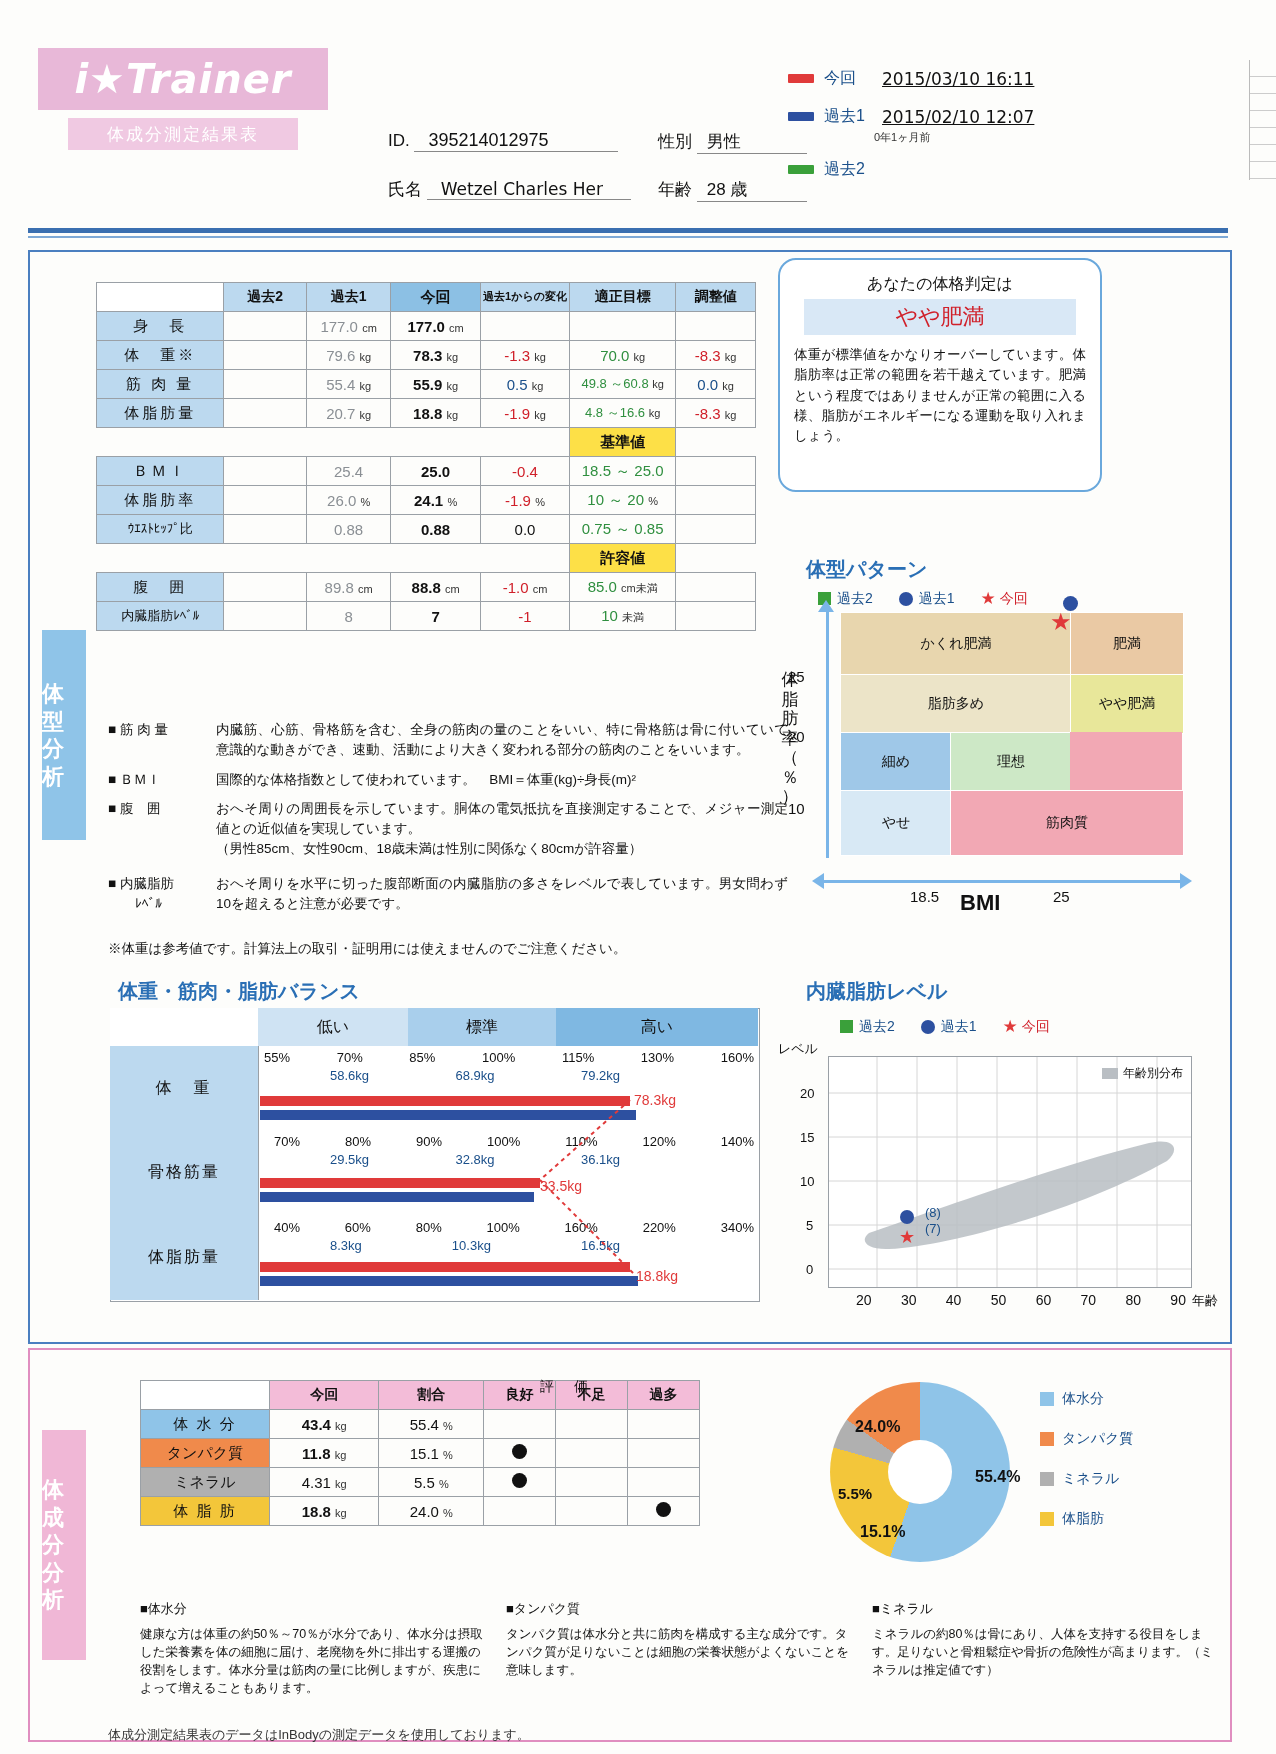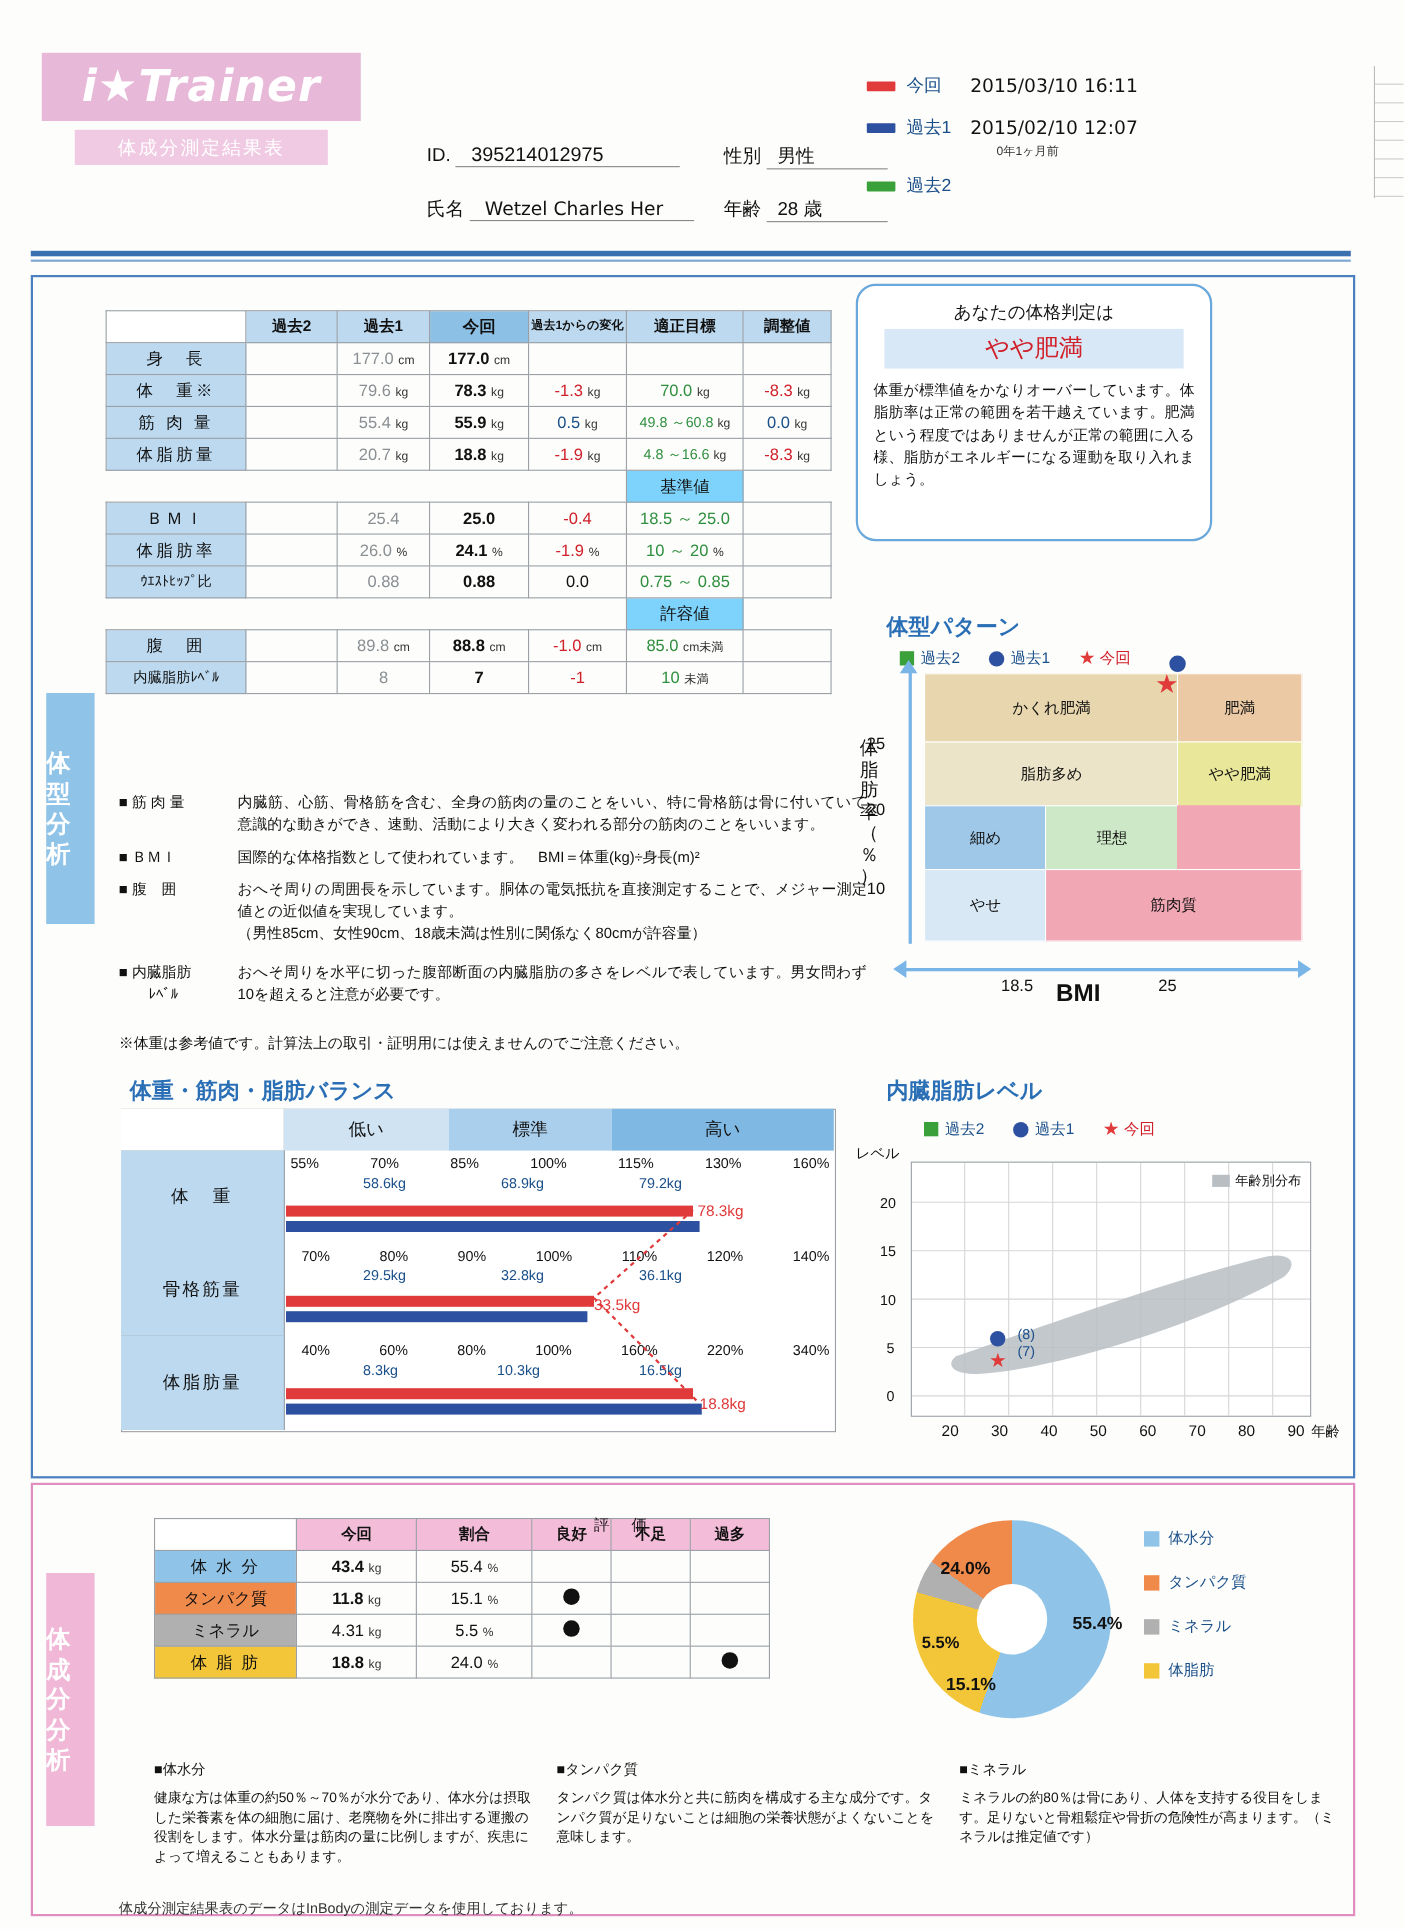--- a/index.html
+++ b/index.html
@@ -16,22 +16,22 @@
   .namerow{position:absolute;left:360px;top:140px;font-size:17px;}
   .nameval{display:inline-block;min-width:190px;border-bottom:1px solid #888;padding-left:14px;font-size:17px;font-family:"DejaVu Sans",sans-serif;}
   .sexrow{position:absolute;left:630px;top:92px;font-size:17px;}
   .sexval{display:inline-block;min-width:100px;border-bottom:1px solid #888;padding-left:10px;}
   .agerow{position:absolute;left:630px;top:140px;font-size:17px;}
   .ageval{display:inline-block;min-width:100px;border-bottom:1px solid #888;padding-left:10px;}
   .legend-top{position:absolute;left:760px;top:30px;font-size:16px;}
   .lt-row{display:flex;align-items:center;margin-bottom:17px;}
   .sw{width:26px;height:9px;margin-right:10px;border-radius:1px;}
   .lt-name{width:58px;color:#1a4f8a;font-size:16px;}
-  .lt-date{font-size:17px;color:#111;font-family:"DejaVu Sans",sans-serif;}
-  .lt-sub{font-size:11px;color:#333;margin-left:118px;margin-top:-14px;}
+  .lt-date{font-size:17px;color:#111;font-family:"DejaVu Sans",sans-serif;text-decoration:underline;}
+  .lt-sub{font-size:11px;color:#333;margin-left:86px;margin-top:-14px;}
   .hdr-rule{position:absolute;left:28px;top:228px;width:1200px;height:5px;background:#3a6fb0;}
   .hdr-rule2{position:absolute;left:28px;top:236px;width:1200px;height:2px;background:#7ea9d6;}
 
   
   .vtab{position:absolute;width:44px;display:flex;flex-direction:column;align-items:center;justify-content:center;color:#fff;font-size:22px;letter-spacing:4px;line-height:1.25;font-weight:bold;}
   .vtab1{left:42px;top:630px;height:210px;background:#8fc4e8;}
   .vtab2{left:42px;top:1430px;height:230px;background:#f0b7d6;}
 
   
   .panel-blue{position:absolute;left:28px;top:250px;width:1200px;height:1090px;border:2px solid #4a7fc0;background:transparent;}
@@ -42,21 +42,21 @@
   .tbl td,.tbl th{border:1px solid #9aa0a6;padding:0;text-align:center;height:28px;}
   #maintable{left:96px;top:282px;width:660px;}
   .th-b{background:#bcd9ef;font-size:14px;color:#111;}
   .th-now{background:#8cc0e4;font-size:15px;color:#111;}
   .rowlab{background:#bcd9ef;text-align:left;padding-left:12px;font-size:15px;letter-spacing:3px;}
   .unit{font-size:11px;color:#333;}
   .gray{color:#8a8f94;}
   .red{color:#d0202a;}
   .green{color:#2f8f3f;}
   .blue{color:#1a4f8a;}
-  .ghead{background:#7dd3fc;font-weight:normal;}
+  .ghead{background:#fde047;font-weight:bold;}
 
   
   .bubble{position:absolute;left:778px;top:258px;width:320px;height:230px;border:2px solid #6aa8dc;border-radius:18px;background:#fff;}
   .bubble h3{margin:14px 0 4px;text-align:center;font-size:16px;font-weight:normal;}
   .bubble .verdict{margin:0 24px;background:#d9e8f6;text-align:center;color:#d0202a;font-size:22px;padding:3px 0;}
   .bubble p{margin:10px 14px 0;font-size:13.5px;line-height:1.5;text-align:justify;}
 
   
   .notes{position:absolute;left:108px;top:720px;width:680px;font-size:13.5px;line-height:1.5;}
   .note-row{display:flex;margin-bottom:9px;}

